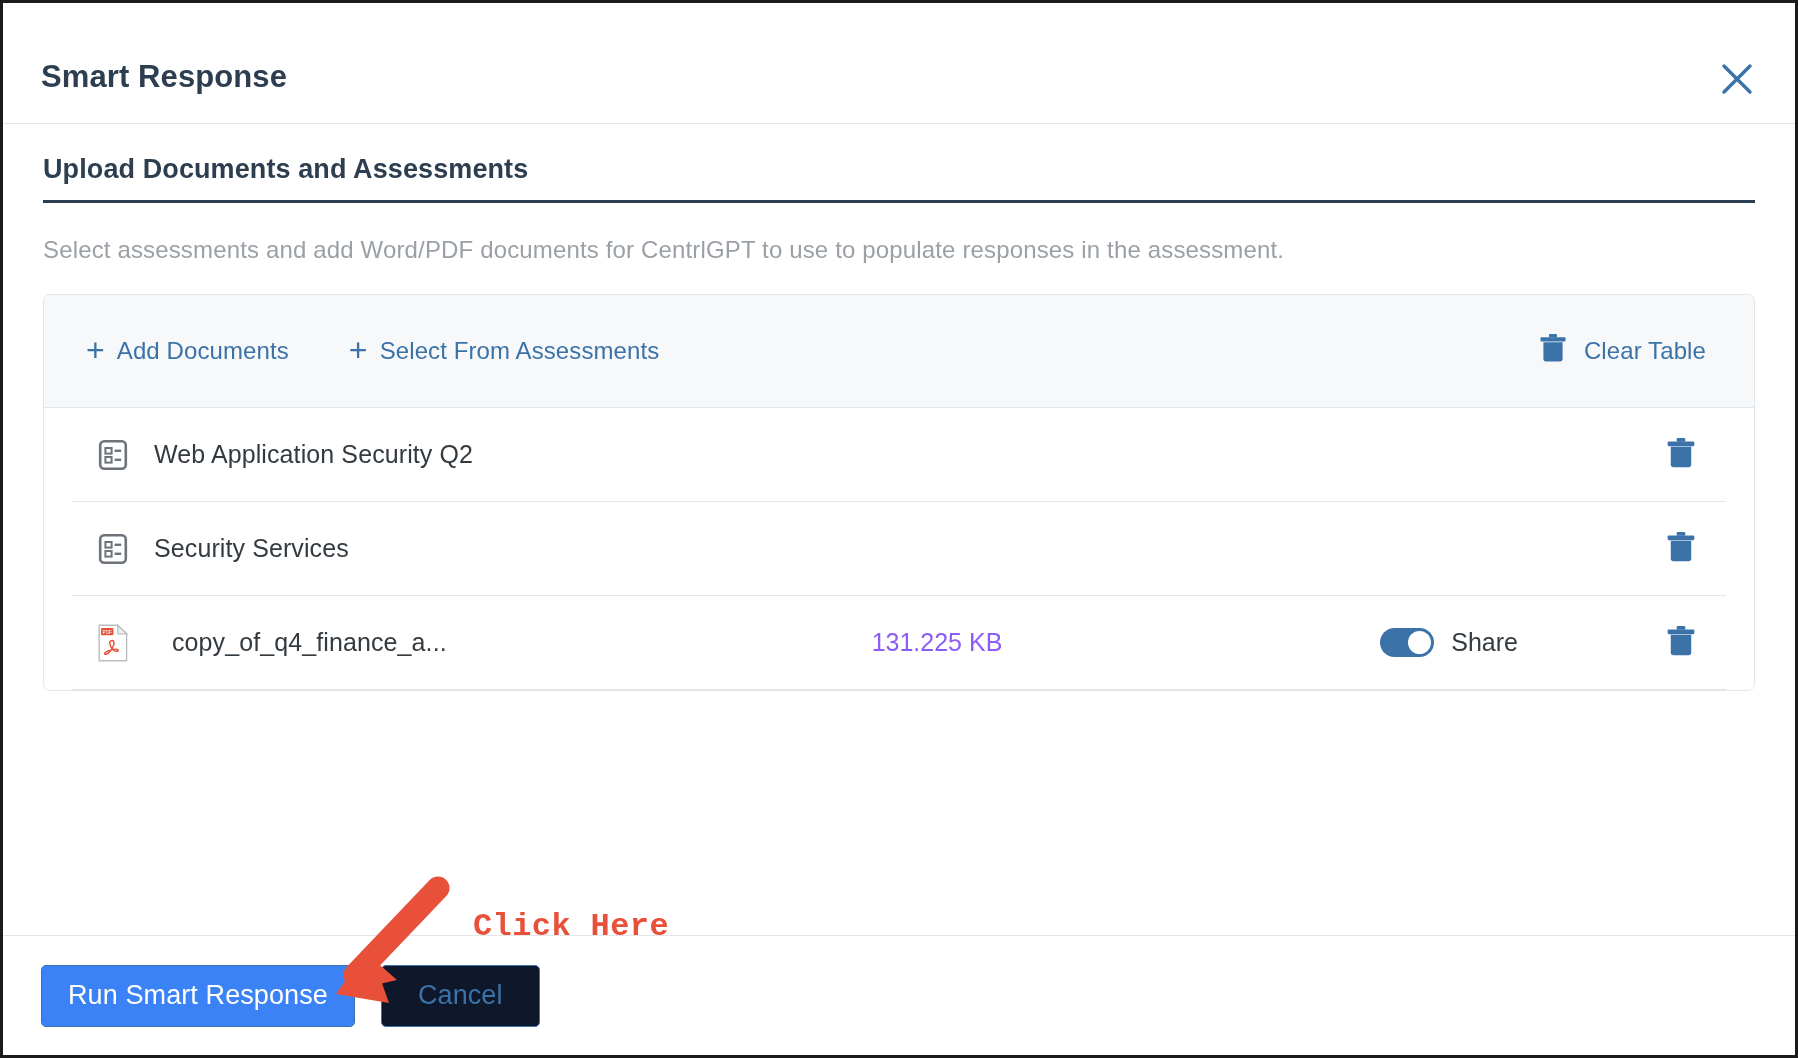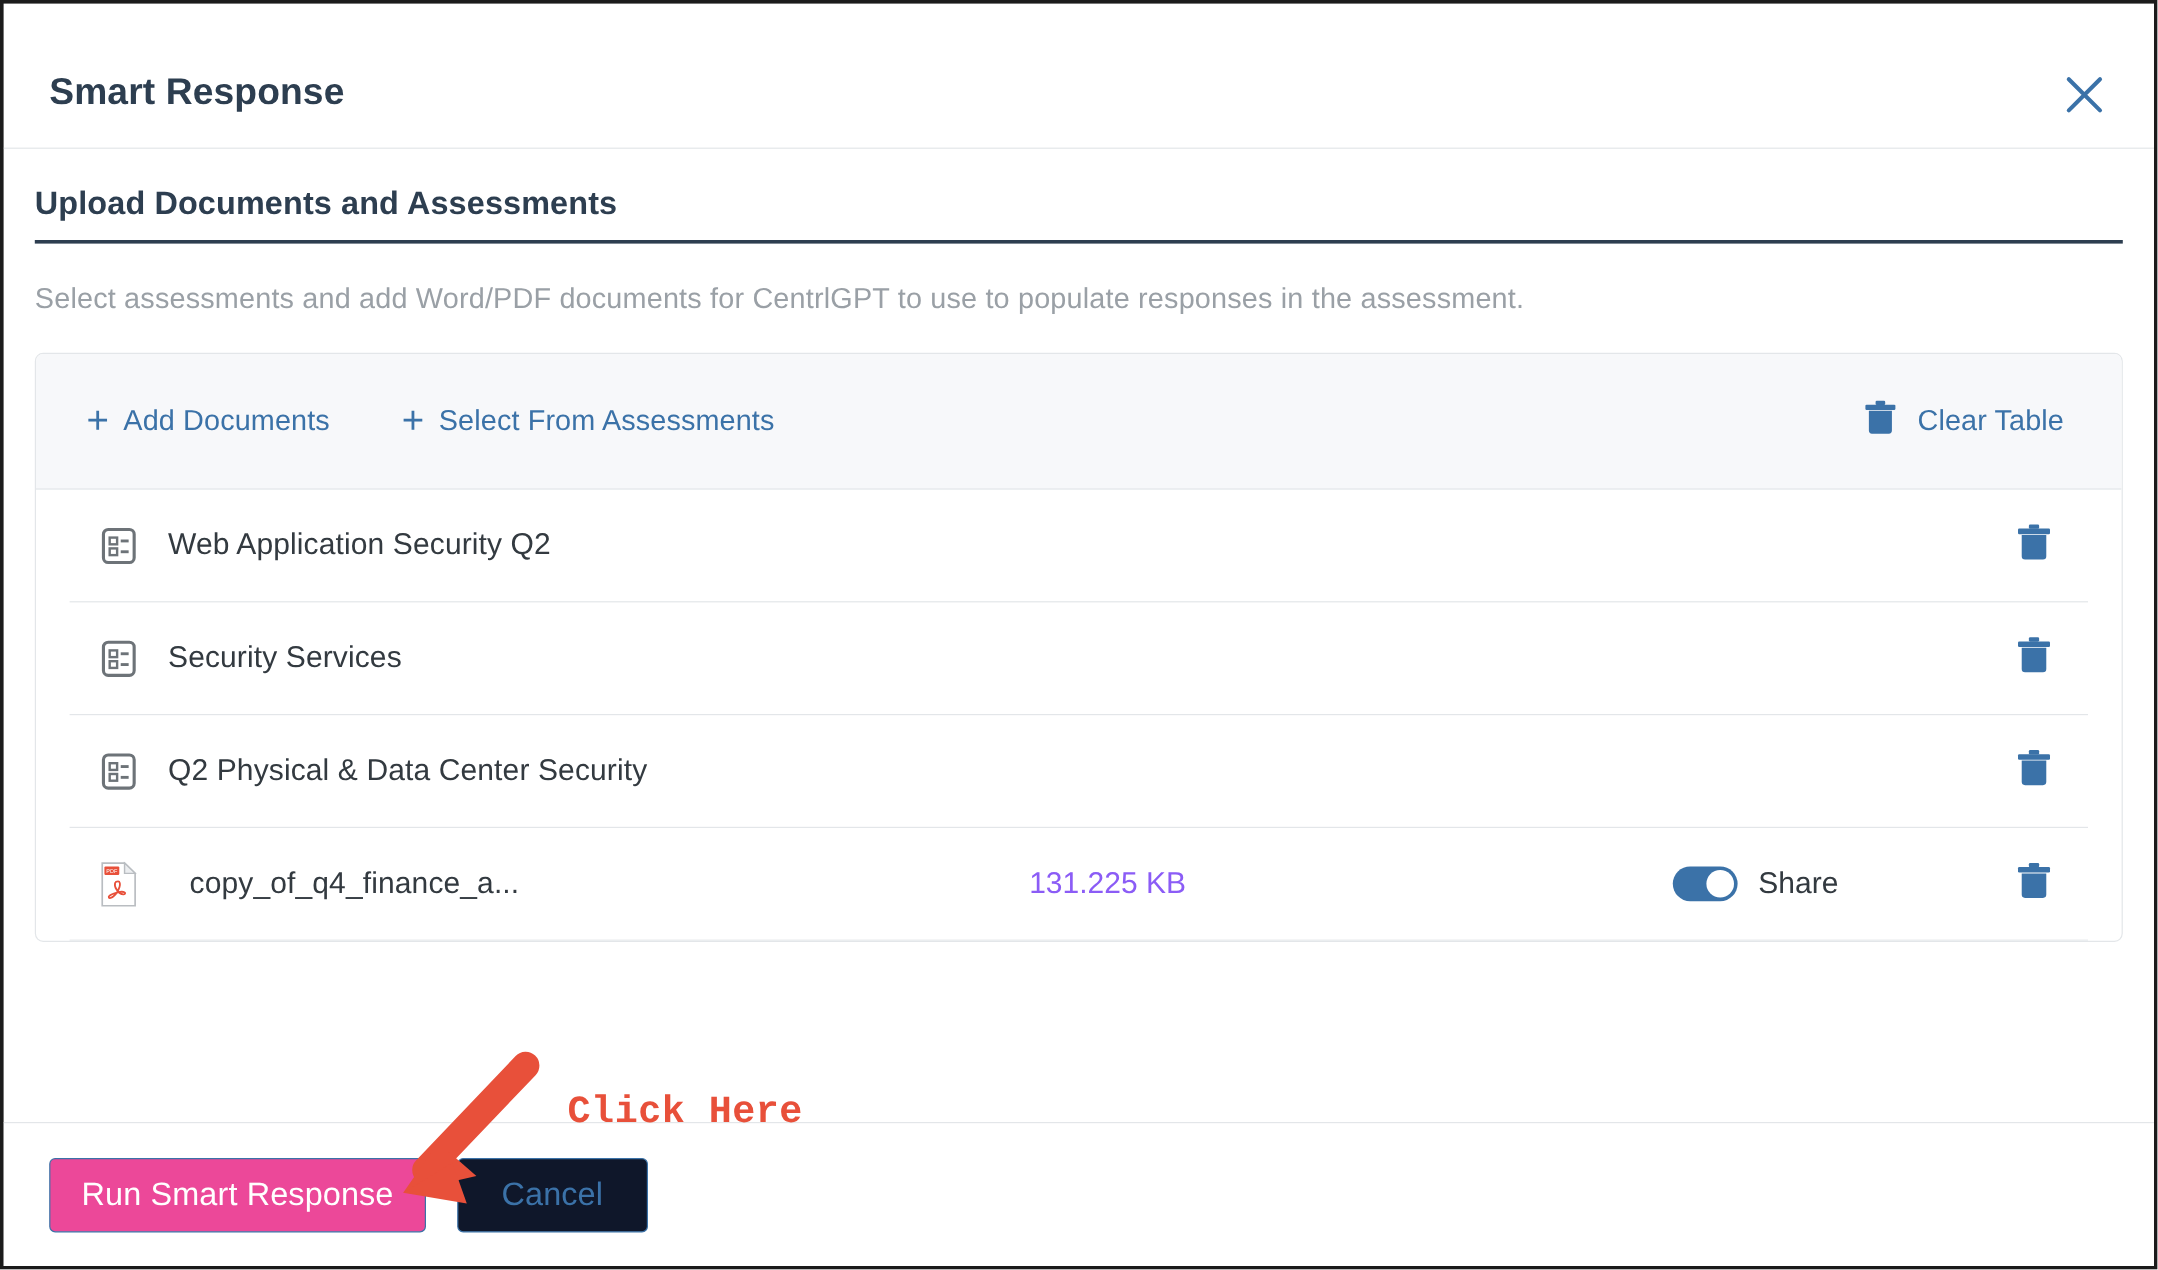--- a/index.html
+++ b/index.html
@@ -51,21 +51,21 @@
     cursor: pointer;
     background: none;
     border: none;
     padding: 0;
   }
   .close-btn svg { display: block; }
 
   
   .modal-body {
     position: relative;
-    padding: 0 26px;
+    padding: 0 40px;
   }
 
   .section-heading {
     margin-top: 30px;
     font-size: 27px;
     font-weight: bold;
     color: #2d3e50;
     padding-bottom: 15px;
     border-bottom: 3px solid #2d3e50;
     letter-spacing: .1px;
@@ -209,21 +209,21 @@
     height: 120px;
     border-top: 1px solid #e3e6e9;
     box-sizing: border-box;
     display: flex;
     align-items: center;
     padding-left: 38px;
     gap: 26px;
     background: #fff;
   }
   .btn-primary {
-    background: #ec4899;
+    background: #3b82f6;
     color: #ffffff;
     border: 1px solid #3b72a8;
     border-radius: 5px;
     font-family: "Liberation Sans", sans-serif;
     font-size: 27px;
     padding: 0 26px;
     height: 62px;
     cursor: pointer;
     letter-spacing: .1px;
   }
@@ -350,41 +350,20 @@
             <span>
               <svg width="28" height="32" viewBox="0 0 26 30" aria-hidden="true">
                 <rect x="9" y="1" width="8" height="3.4" rx="1" fill="#3b72a8"></rect>
                 <rect x="0.5" y="4.2" width="25" height="4.4" rx="1" fill="#3b72a8"></rect>
                 <path d="M3.4 9.2 h19.2 v16.6 a2.6 2.6 0 0 1 -2.6 2.6 h-14 a2.6 2.6 0 0 1 -2.6 -2.6 z" fill="#3b72a8"></path>
               </svg>
             </span>
           </div>
         </div>
 
-        <div class="row assessment-row">
-          <div class="row-icon">
-            <svg class="assess-icon" width="32" height="32" viewBox="0 0 32 32" aria-hidden="true">
-              <rect x="3.2" y="2.2" width="25.6" height="27.6" rx="4" fill="none" stroke="#6d7378" stroke-width="2.6"></rect>
-              <rect x="8.4" y="9" width="6.2" height="5.6" fill="none" stroke="#6d7378" stroke-width="2"></rect>
-              <rect x="8.4" y="18" width="6.2" height="5.6" fill="none" stroke="#6d7378" stroke-width="2"></rect>
-              <rect x="17.6" y="10.6" width="6.6" height="2.4" fill="#6d7378"></rect>
-              <rect x="17.6" y="19.6" width="6.6" height="2.4" fill="#6d7378"></rect>
-            </svg>
-          </div>
-          <div class="row-name">Q2 Physical &amp; Data Center Security</div>
-          <div class="row-delete">
-            <span>
-              <svg width="28" height="32" viewBox="0 0 26 30" aria-hidden="true">
-                <rect x="9" y="1" width="8" height="3.4" rx="1" fill="#3b72a8"></rect>
-                <rect x="0.5" y="4.2" width="25" height="4.4" rx="1" fill="#3b72a8"></rect>
-                <path d="M3.4 9.2 h19.2 v16.6 a2.6 2.6 0 0 1 -2.6 2.6 h-14 a2.6 2.6 0 0 1 -2.6 -2.6 z" fill="#3b72a8"></path>
-              </svg>
-            </span>
-          </div>
-        </div>
 
         <div class="row file-row">
           <div class="row-icon">
             <svg class="pdf-icon" width="30" height="38" viewBox="0 0 30 38" aria-hidden="true">
               <path d="M1.2 1.2 h18.6 l8.8 8.6 v27 h-27.4 z" fill="#ffffff" stroke="#b9bdc1" stroke-width="1.4"></path>
               <path d="M19.8 1.2 l8.8 8.6 h-8.8 z" fill="#eceef0" stroke="#b9bdc1" stroke-width="1.2"></path>
               <rect x="3" y="4" width="12.4" height="7.2" rx="1" fill="#e8503a"></rect>
               <text x="9.2" y="9.6" font-family="Liberation Sans, sans-serif" font-size="4.6" fill="#ffffff" text-anchor="middle">PDF</text>
               <path d="M14.4 16.5 c1.6 0 1.9 2.3 1.2 4.6 c-.8 2.6 -3.2 6.4 -5.2 8 c-1.5 1.2 -3.2 1.7 -3.7 .8 c-.6 -1 1.3 -2.3 4.2 -3.3 c3.1 -1.1 7.4 -1.8 8.8 -1 c1 .5 .7 1.6 -.6 1.7 c-1.7 .1 -4.4 -1.5 -6 -4 c-1.2 -1.9 -1.6 -4.1 -1.2 -5.5 c.3 -.9 1 -1.3 2.5 -1.3 z" fill="none" stroke="#e8503a" stroke-width="1.5" stroke-linejoin="round"></path>
             </svg>

